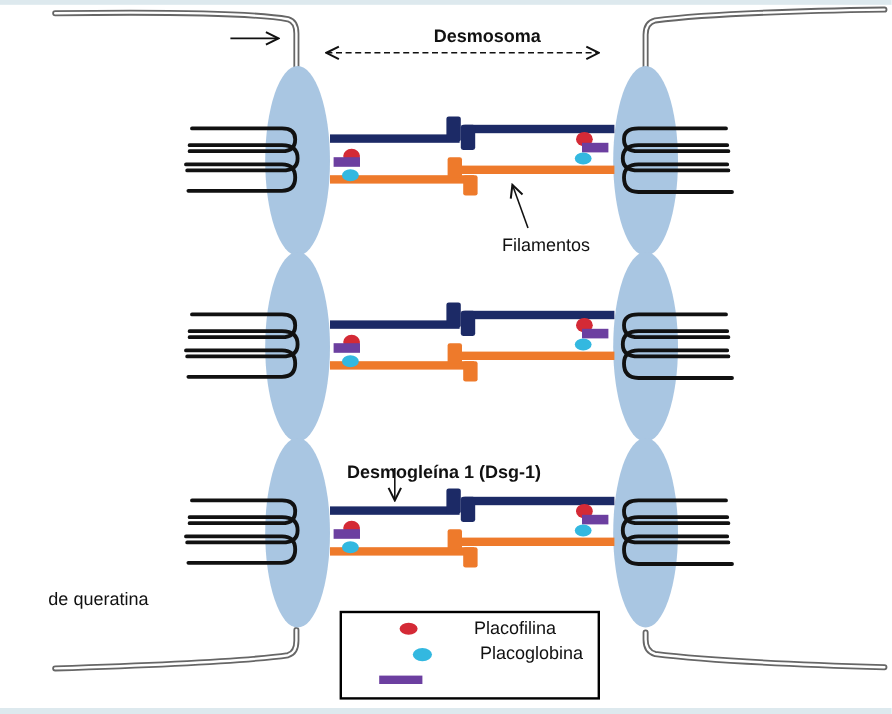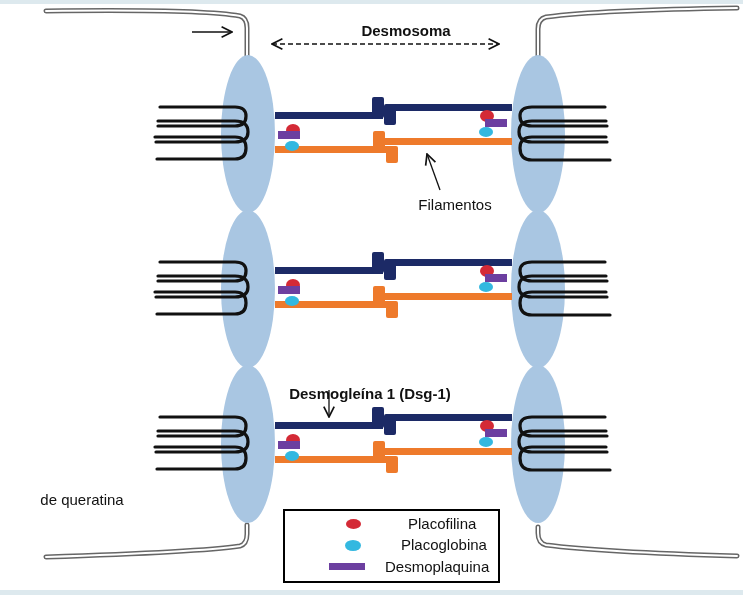--- a/index.html
+++ b/index.html
@@ -5,21 +5,21 @@
     html, body { margin: 0; padding: 0; background: #ffffff; }
     body { width: 743px; height: 595px; position: relative; overflow: hidden;
            font-family: "Liberation Sans", sans-serif; }
     .frame-top { position: absolute; left: 0; top: 0; width: 743px; height: 4px; background: #dde9ee; }
     .frame-bottom { position: absolute; left: 0; top: 590px; width: 743px; height: 5px; background: #dde9ee; }
     svg.diagram { position: absolute; left: 0; top: 0; }
     .lbl { position: absolute; color: #111; font-size: 15px; line-height: 19px; text-align: center; white-space: nowrap; }
     .bold { font-weight: bold; }
     .legend-box { position: absolute; left: 283px; top: 509px; width: 217px; height: 74px;
                   border: 2px solid #000; background: #fff; box-sizing: border-box; }
-    .legend-row { position: absolute; left: 13px; width: 172px; height: 22px; }
+    .legend-row { position: absolute; left: 0; width: 172px; height: 22px; }
     .legend-sw { position: absolute; }
     .legend-txt { position: absolute; font-size: 15px; line-height: 20px; color: #111; white-space: nowrap; }
   </style>
 </head>
 <body>
 
 <div class="frame-top"></div>
 <div class="frame-bottom"></div>
 
 <svg class="diagram" width="743" height="595" viewBox="0 0 743 595">
@@ -145,21 +145,20 @@
 <div class="lbl bold" style="left:285px; top:384px; width:170px;">Desmogleína 1 (Dsg-1)</div>
 <div class="lbl" style="left:2px; top:490px; width:160px;">
   <div>de queratina</div>
 </div>
 
 <div class="legend-box">
   <div class="legend-row" style="top:2px;">
     <div class="legend-sw" style="left:48px; top:6px; width:15px; height:10px; border-radius:50%; background:#d42a36;"></div>
     <div class="legend-txt" style="left:110px; top:1px;">Placofilina</div>
   </div>
-  <div class="legend-row" style="top:24px;">
+  <div class="legend-row" style="top:24px;margin-left:12px;">
     <div class="legend-sw" style="left:47px; top:5px; width:16px; height:11px; border-radius:50%; background:#33b8e0;"></div>
     <div class="legend-txt" style="left:103px; top:0px;">Placoglobina</div>
   </div>
   <div class="legend-row" style="top:46px;">
     <div class="legend-sw" style="left:31px; top:6px; width:36px; height:7px; background:#6c3fa0;"></div>
-    <div class="legend-txt" style="left:87px; top:0px;">Desmoplaquina</div>
   </div>
 </div>
 
 </body></html>

